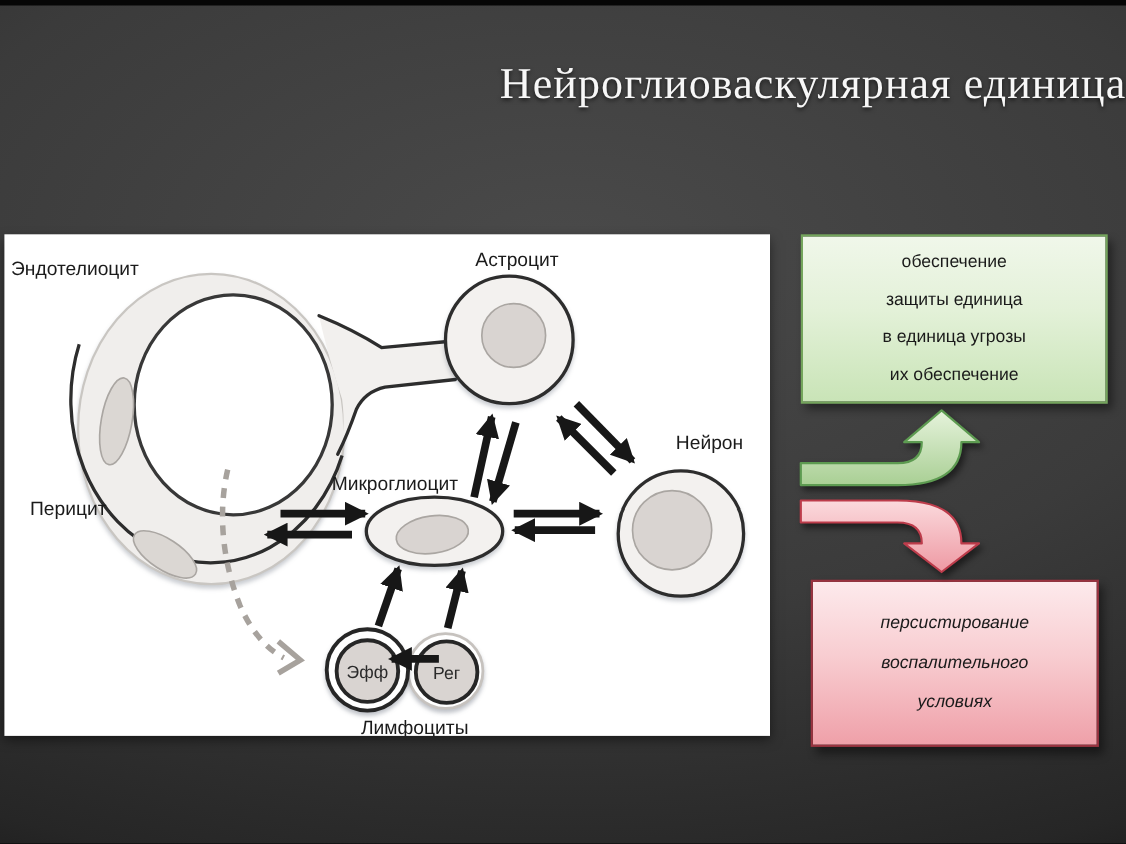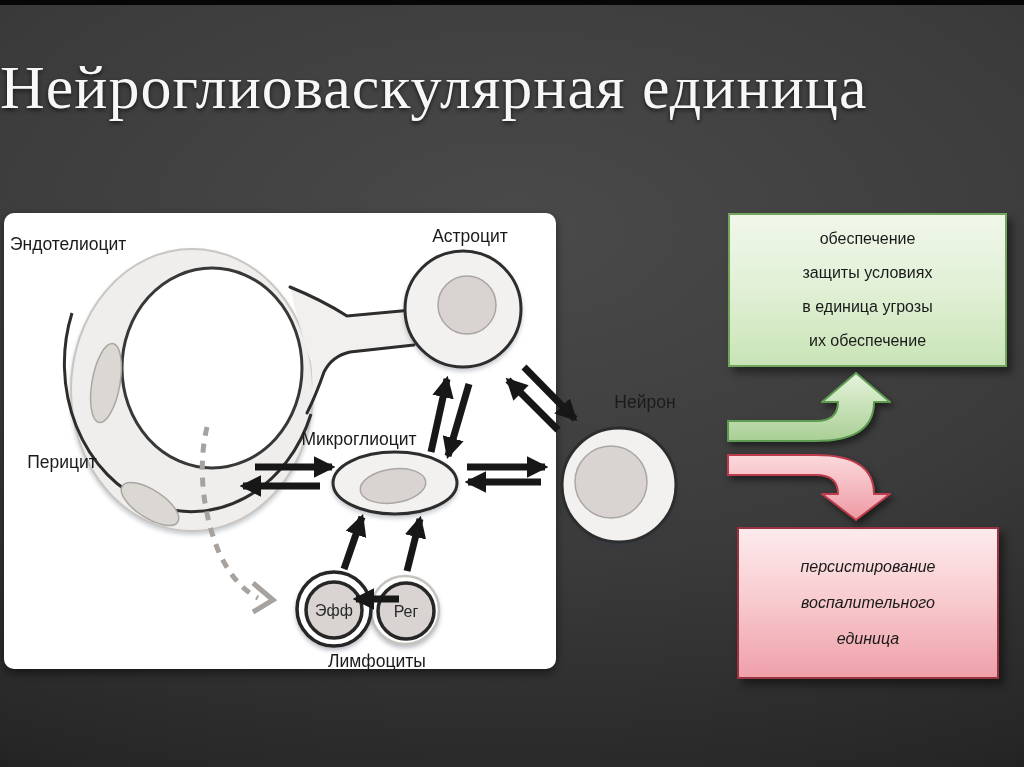--- a/index.html
+++ b/index.html
@@ -1,25 +1,25 @@
 <!DOCTYPE html>
 <html><head>
 <meta charset="utf-8">
 <style>
   html,body{margin:0;padding:0;background:#000;}
   .slide{position:relative;width:1024px;height:767px;overflow:hidden;
          background:radial-gradient(ellipse 130% 95% at 50% 30%, #4a4a4a 0%, #3b3b3b 45%, #262626 80%, #0e0e0e 100%);
          font-family:"Liberation Sans", sans-serif;}
   .top-strip{position:absolute;left:0;top:0;width:100%;height:5px;background:#060606;}
-  .title{position:absolute;left:0;top:52px;width:100%;text-align:left;
+  .title{position:absolute;left:0;top:52px;width:100%;text-align:right;
          font-family:"Liberation Serif","DejaVu Serif",serif;
-         font-size:62px;color:#f7f7f7;letter-spacing:1px;
+         font-size:40px;color:#f7f7f7;letter-spacing:1px;
          text-shadow:0 2px 4px rgba(0,0,0,.65);}
-  .panel{position:absolute;left:4px;top:213px;width:552px;height:456px;background:#ffffff;
-         box-shadow:0 4px 10px rgba(0,0,0,.5);border-radius:10px;}
+  .panel{position:absolute;left:4px;top:213px;width:696px;height:456px;background:#ffffff;
+         box-shadow:0 4px 10px rgba(0,0,0,.5);}
   .panel svg{display:block;}
   .callout{position:absolute;display:flex;flex-direction:column;justify-content:center;
            text-align:center;color:#1a1a1a;font-size:16px;line-height:34px;
            box-shadow:5px 6px 8px rgba(0,0,0,.45);}
   .callout.green{left:728px;top:213px;width:275px;height:150px;
            border:2px solid #74a55c;
            background:linear-gradient(180deg,#f0f7ea 0%,#e3f1d8 45%,#c9e4b7 100%);}
   .callout.pink{left:737px;top:527px;width:258px;height:148px;
            border:2px solid #9a3340;line-height:36px;
            background:linear-gradient(180deg,#fdeaec 0%,#f8cdd1 45%,#efa0a9 100%);font-style:italic;}
@@ -89,29 +89,29 @@
       <text x="355" y="232" font-size="17.5" fill="#1b1b1b" text-anchor="middle">Микроглиоцит</text>
       <text x="58" y="255" font-size="17.5" fill="#1b1b1b" text-anchor="middle">Перицит</text>
       <text x="373" y="454" font-size="17.5" fill="#1b1b1b" text-anchor="middle">Лимфоциты</text>
       <text x="330" y="403" font-size="16" fill="#2a2a2a" text-anchor="middle">Эфф</text>
       <text x="402" y="404" font-size="16" fill="#2a2a2a" text-anchor="middle">Рег</text>
     </svg>
   </div>
 
   <div class="callout green">
     <div>обеспечение</div>
-    <div>защиты условиях</div>
+    <div>защиты единица</div>
     <div>в единица угрозы</div>
     <div>их обеспечение</div>
   </div>
 
   <div class="callout pink">
     <div>персистирование</div>
     <div>воспалительного</div>
-    <div>единица</div>
+    <div>условиях</div>
   </div>
 
   <svg class="arrows-overlay" width="324" height="170" viewBox="0 0 324 170">
     <defs>
       <linearGradient id="ggrad" x1="0" y1="0" x2="0" y2="1">
         <stop offset="0" stop-color="#e6f3dc"></stop>
         <stop offset="1" stop-color="#a9cf94"></stop>
       </linearGradient>
       <linearGradient id="pgrad" x1="0" y1="0" x2="0" y2="1">
         <stop offset="0" stop-color="#fbdadd"></stop>

